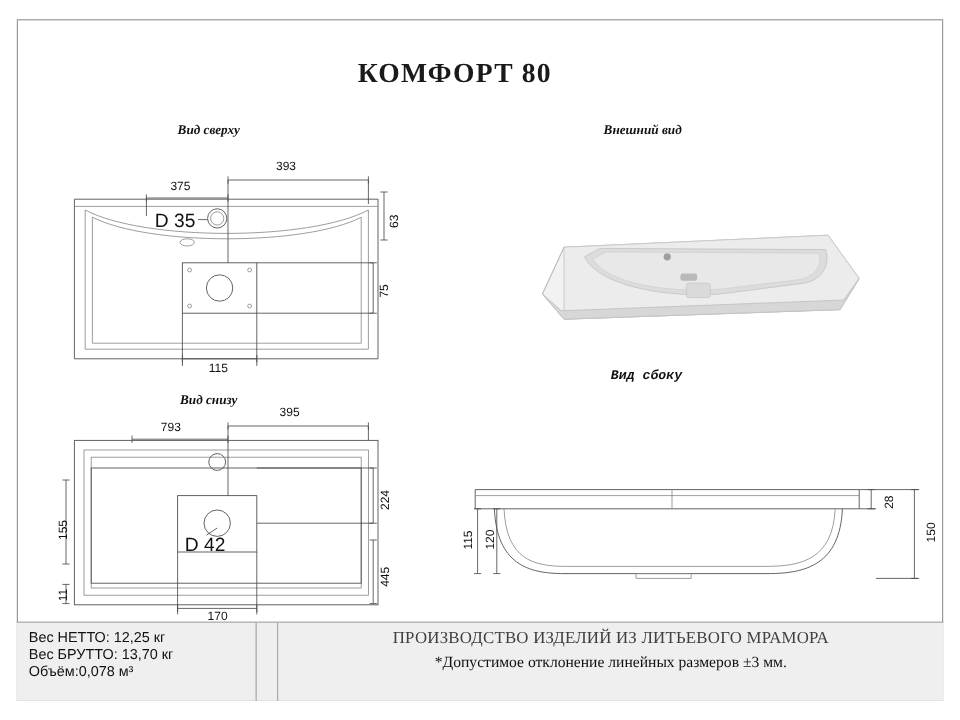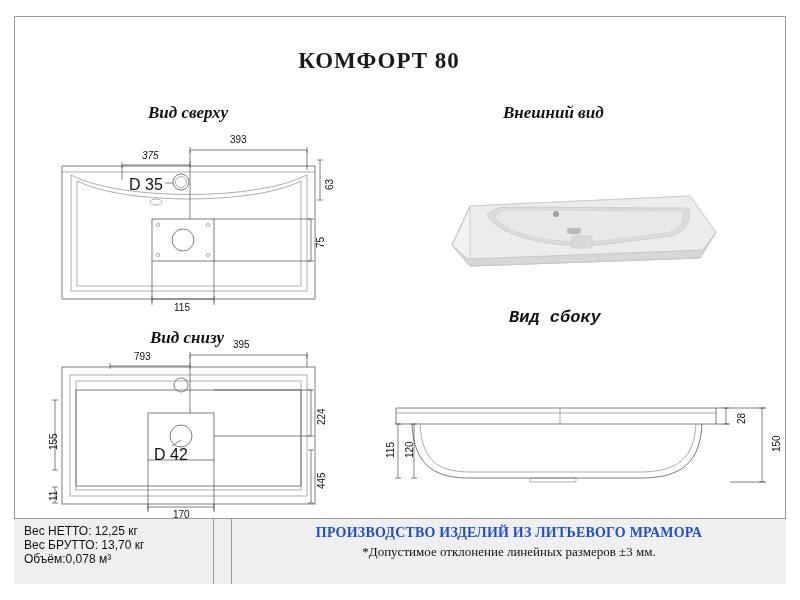--- a/index.html
+++ b/index.html
@@ -34,21 +34,21 @@
     text-align: center;
     font-family: "Liberation Serif", serif;
     font-size: 23px;
     font-weight: bold;
     letter-spacing: 1px;
     color: #1a1a1a;
   }
   .view-title {
     position: absolute;
     font-family: "Liberation Serif", serif;
-    font-size: 17px;
+    font-size: 11px;
     font-weight: bold;
     font-style: italic;
     color: #111;
     white-space: nowrap;
   }
   .dim {
     position: absolute;
     font-family: "Liberation Sans", sans-serif;
     font-size: 10px;
     color: #111;
@@ -100,22 +100,22 @@
     background: #efefef;
     display: flex;
     flex-direction: column;
     align-items: center;
     justify-content: flex-start;
     padding-top: 6px;
   }
   .footer-right .l1 {
     font-family: "Liberation Serif", serif;
     font-size: 14px;
-    font-weight: bold;
-    color: #1d4ed8;
+    font-weight: normal;
+    color: #404040;
     letter-spacing: .2px;
   }
   .footer-right .l2 {
     font-family: "Liberation Serif", serif;
     font-size: 13px;
     color: #111;
     margin-top: 3px;
   }
   svg { position: absolute; left: 0; top: 0; }
   .ln { stroke: #5c5c5c; stroke-width: 0.8; fill: none; }
@@ -289,21 +289,21 @@
       <path d="M494,216 C508,238 562,244 600,241 L666,233 C680,230 686,220 682,211 L505,210 Z" fill="#e8e8e8" stroke="#cfcfcf" stroke-width="0.6"></path>
       <path d="M452,245 L470,266 L700,258 L716,232 L703,250 L468,259 Z" fill="#d7d7d7" stroke="#c0c0c0" stroke-width="0.7"></path>
       <rect x="567" y="228" width="14" height="6" rx="2" fill="#b9b9b9"></rect>
       <circle cx="556" cy="214" r="3" fill="#9f9f9f"></circle>
       <rect x="572" y="236" width="20" height="12" rx="2" fill="#dadada" stroke="#c4c4c4" stroke-width="0.6"></rect>
       <path d="M470,206 L452,245" stroke="#bdbdbd" stroke-width="0.8" fill="none"></path>
     </g>
   </svg>
 
   <div class="dim" style="left:230px; top:134px;">393</div>
-  <div class="dim" style="left:142px; top:150px;font-style:italic;">375</div>
+  <div class="dim" style="left:142px; top:150px;">375</div>
   <div class="dim rot" style="left:324px; top:190px;">63</div>
   <div class="dim rot" style="left:315px; top:248px;">75</div>
   <div class="dim" style="left:174px; top:302px;">115</div>
   <div class="lbl" style="left:129px; top:176px;">D 35</div>
 
   <div class="dim" style="left:233px; top:339px;">395</div>
   <div class="dim" style="left:134px; top:351px;">793</div>
   <div class="dim rot" style="left:316px; top:425px;">224</div>
   <div class="dim rot" style="left:316px; top:489px;">445</div>
   <div class="dim rot" style="left:48px; top:450px;">155</div>

